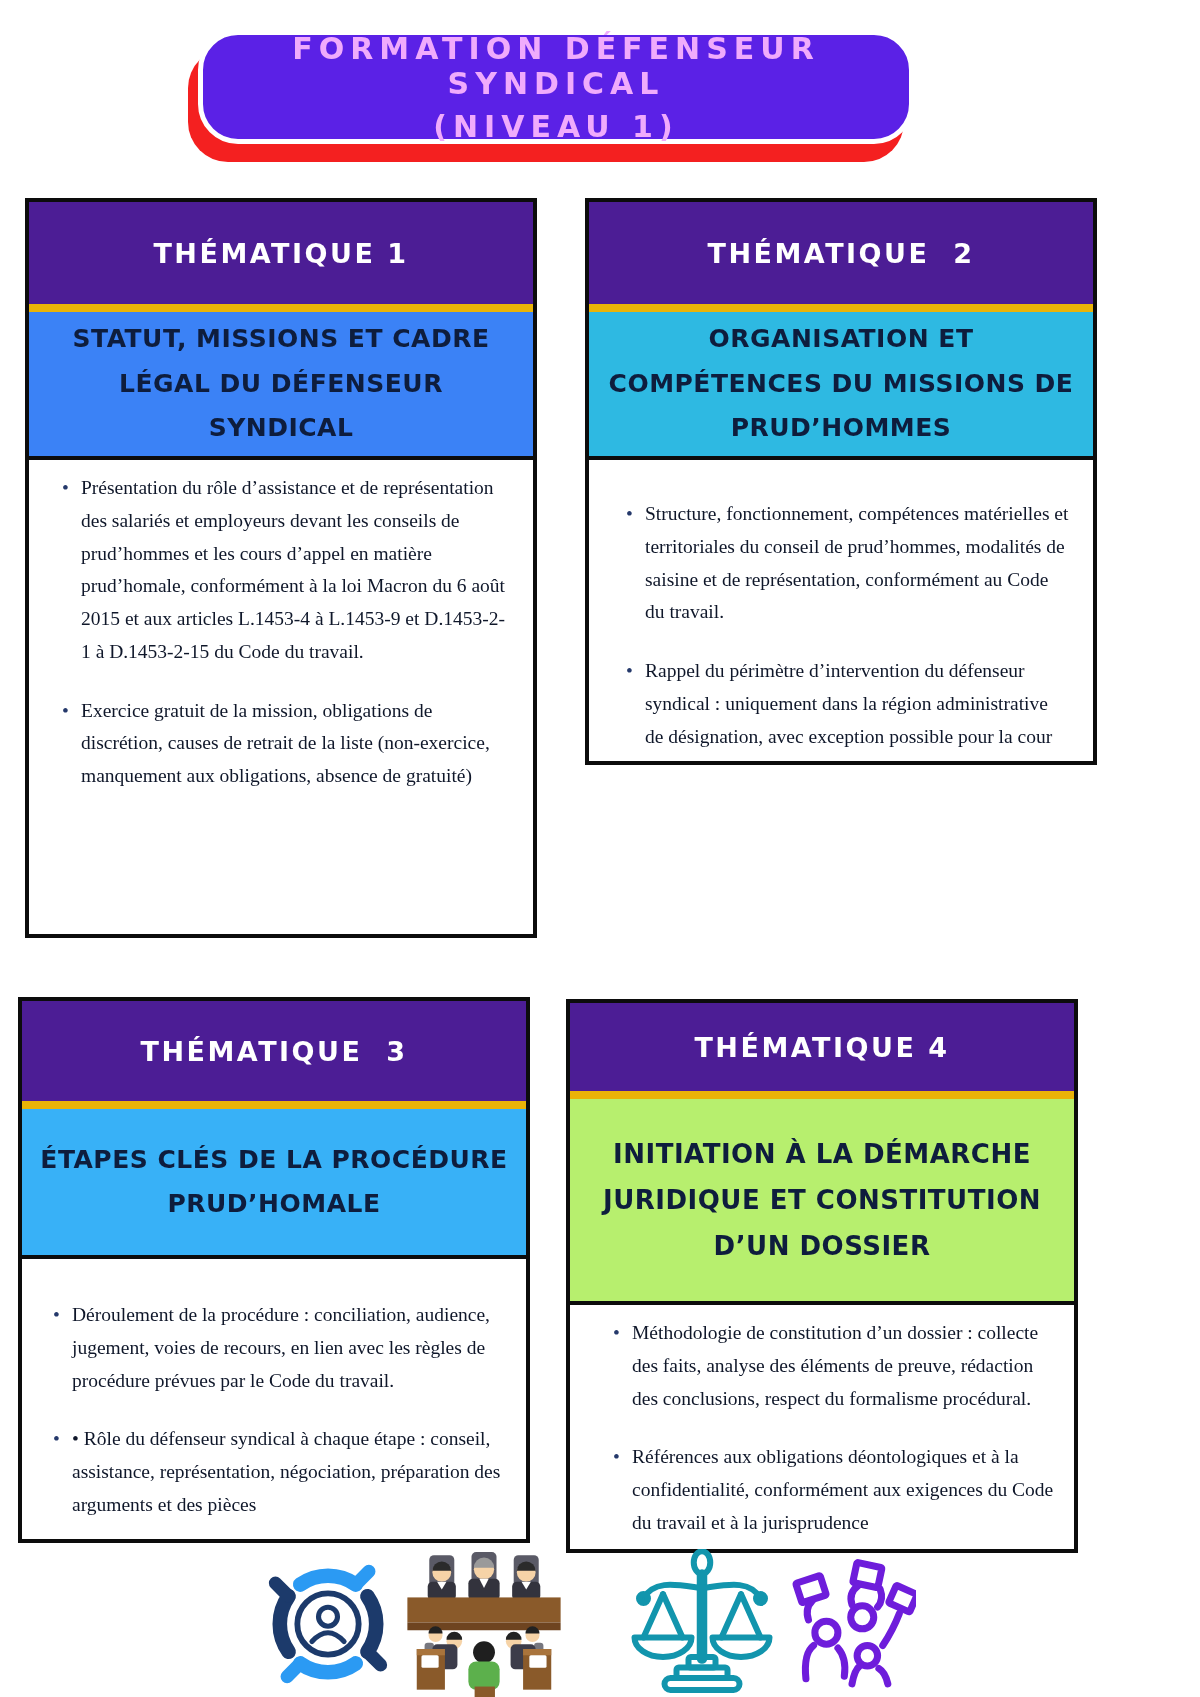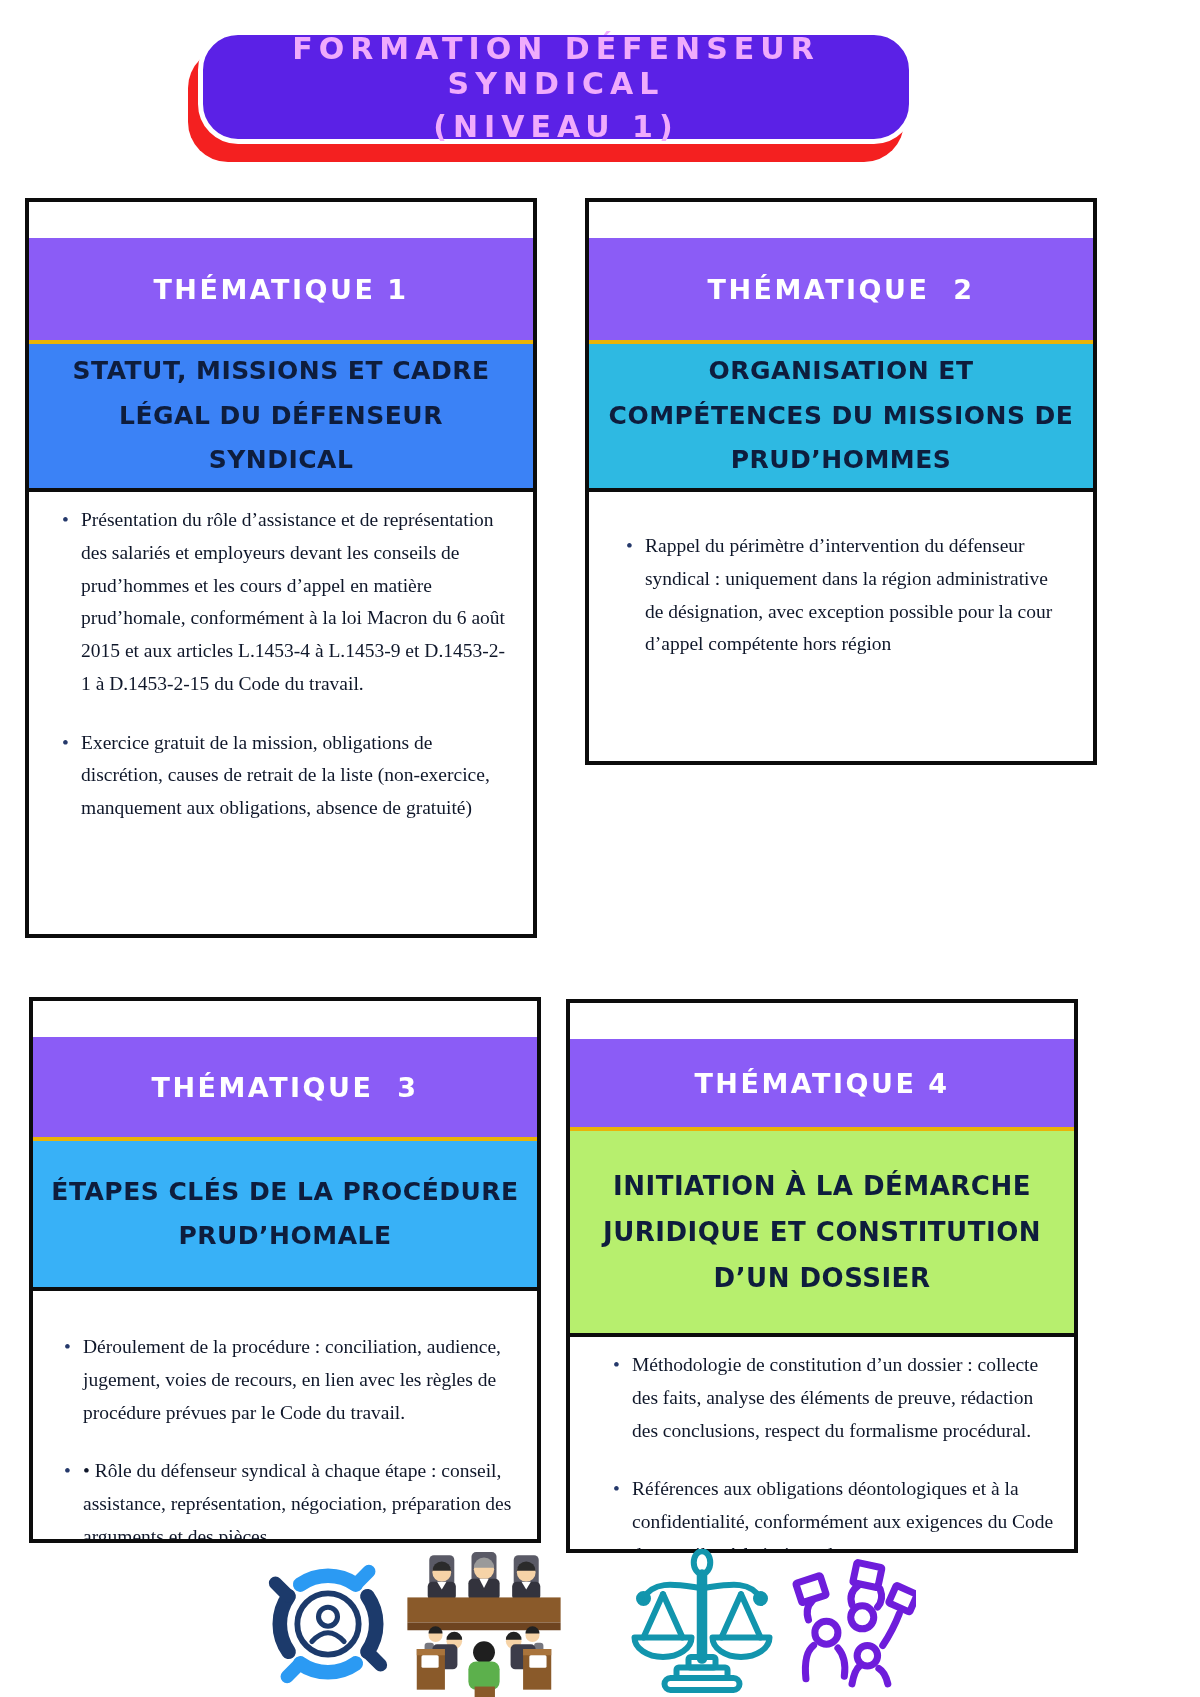--- a/index.html
+++ b/index.html
@@ -10,37 +10,37 @@
   .banner{position:absolute;left:198px;top:30px;width:716px;height:114px;box-sizing:border-box;
           background:#5b21e6;border:5px solid #ffffff;border-radius:40px;
           box-shadow:-10px 18px 0 #f42020;
           display:flex;flex-direction:column;align-items:center;justify-content:center;gap:8px;}
   .banner-line{color:#f0abfc;font-family:"DejaVu Sans",sans-serif;font-weight:bold;
                font-size:30px;letter-spacing:6px;white-space:pre-wrap;text-align:center;}
 
   
   .card{position:absolute;box-sizing:border-box;border:4px solid #0c0c0c;background:#ffffff;
         display:flex;flex-direction:column;}
-  .card-label{background:#8b5cf6;color:#ffffff;display:flex;align-items:center;justify-content:center;
+  .card-label{background:#4c1d95;color:#ffffff;display:flex;align-items:center;justify-content:center;
               font-family:"DejaVu Sans",sans-serif;font-weight:bold;font-size:27px;letter-spacing:2.5px;
-              border-bottom:4px solid #eab308;white-space:pre-wrap;flex:0 0 auto;margin-top:36px;}
+              border-bottom:8px solid #eab308;white-space:pre-wrap;flex:0 0 auto;}
   .card-title{display:flex;align-items:center;justify-content:center;text-align:center;
               font-family:"DejaVu Sans",sans-serif;font-weight:bold;font-size:25px;color:#0e1d3d;
               border-bottom:4px solid #0c0c0c;line-height:1.78;padding:4px 16px;letter-spacing:.5px;
               white-space:pre-wrap;box-sizing:border-box;flex:0 0 auto;}
   .card-body{flex:1 1 auto;overflow:hidden;font-family:"Liberation Serif",serif;
              font-size:19.5px;color:#0f172a;line-height:1.68;}
   .card-body ul{list-style:none;margin:0;padding:0;}
   .card-body li{position:relative;padding-left:22px;}
   .card-body li::before{content:"\2022";position:absolute;left:3px;top:0;color:#25396b;}
   .card-body li + li{margin-top:26px;}
 
   .card-1{left:25px; top:198px; width:512px;height:740px;}
   .card-2{left:585px;top:198px; width:512px;height:567px;}
-  .card-3{left:29px; top:997px; width:512px;height:546px;}
+  .card-3{left:18px; top:997px; width:512px;height:546px;}
   .card-4{left:566px;top:999px; width:512px;height:554px;}
 
   .card-1 .card-label{height:102px;}
   .card-2 .card-label{height:102px;}
   .card-3 .card-label{height:100px;}
   .card-4 .card-label{height:88px;}
 
   .card-1 .card-title{height:148px;background:#3b82f6;}
   .card-2 .card-title{height:148px;background:#2eb9e2;}
   .card-3 .card-title{height:150px;background:#38b1f7;}
@@ -75,20 +75,21 @@
         <li>Exercice gratuit de la mission, obligations de discrétion, causes de retrait de la liste (non-exercice, manquement aux obligations, absence de gratuité)</li>
       </ul>
     </div>
   </section>
 
   <section class="card card-2">
     <header class="card-label">THÉMATIQUE  2</header>
     <div class="card-title">ORGANISATION ET COMPÉTENCES DU MISSIONS DE PRUD’HOMMES</div>
     <div class="card-body">
       <ul>
+        <li>Structure, fonctionnement, compétences matérielles et territoriales du conseil de prud’hommes, modalités de saisine et de représentation, conformément au Code du travail.</li>
         <li>Rappel du périmètre d’intervention du défenseur syndical : uniquement dans la région administrative de désignation, avec exception possible pour la cour d’appel compétente hors région</li>
       </ul>
     </div>
   </section>
 
   <section class="card card-3">
     <header class="card-label">THÉMATIQUE  3</header>
     <div class="card-title">ÉTAPES CLÉS DE LA PROCÉDURE PRUD’HOMALE</div>
     <div class="card-body">
       <ul>

